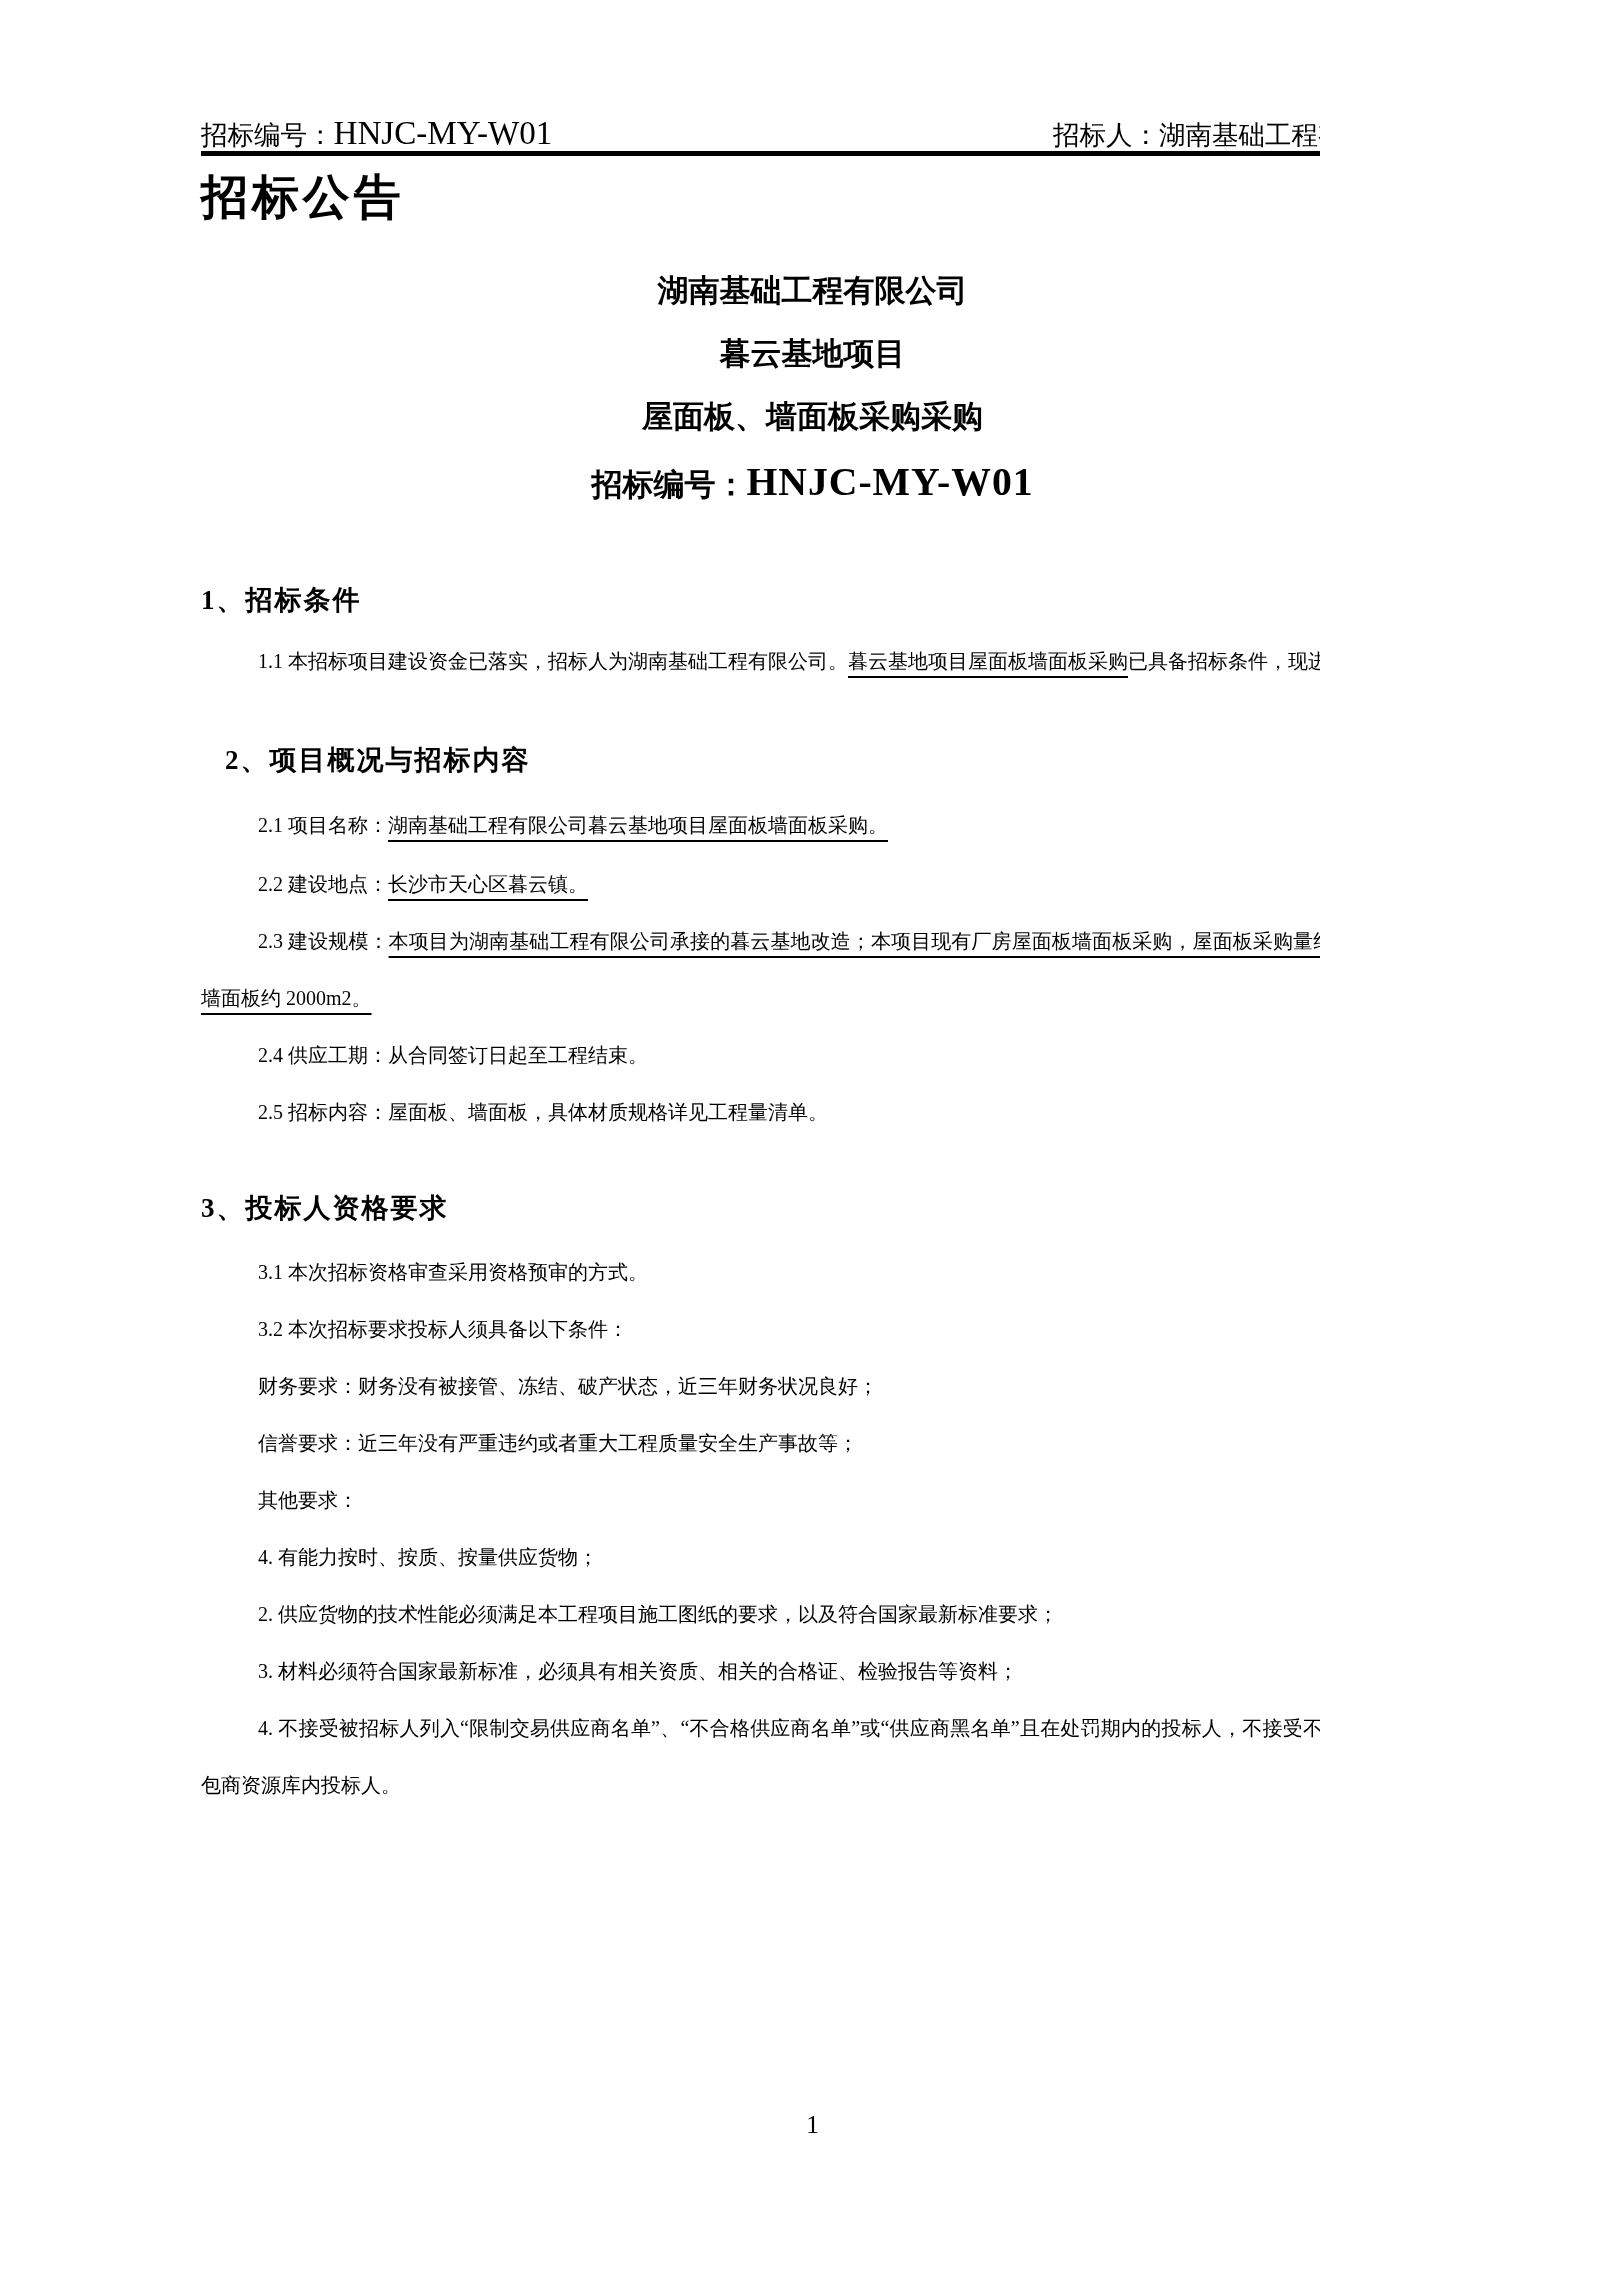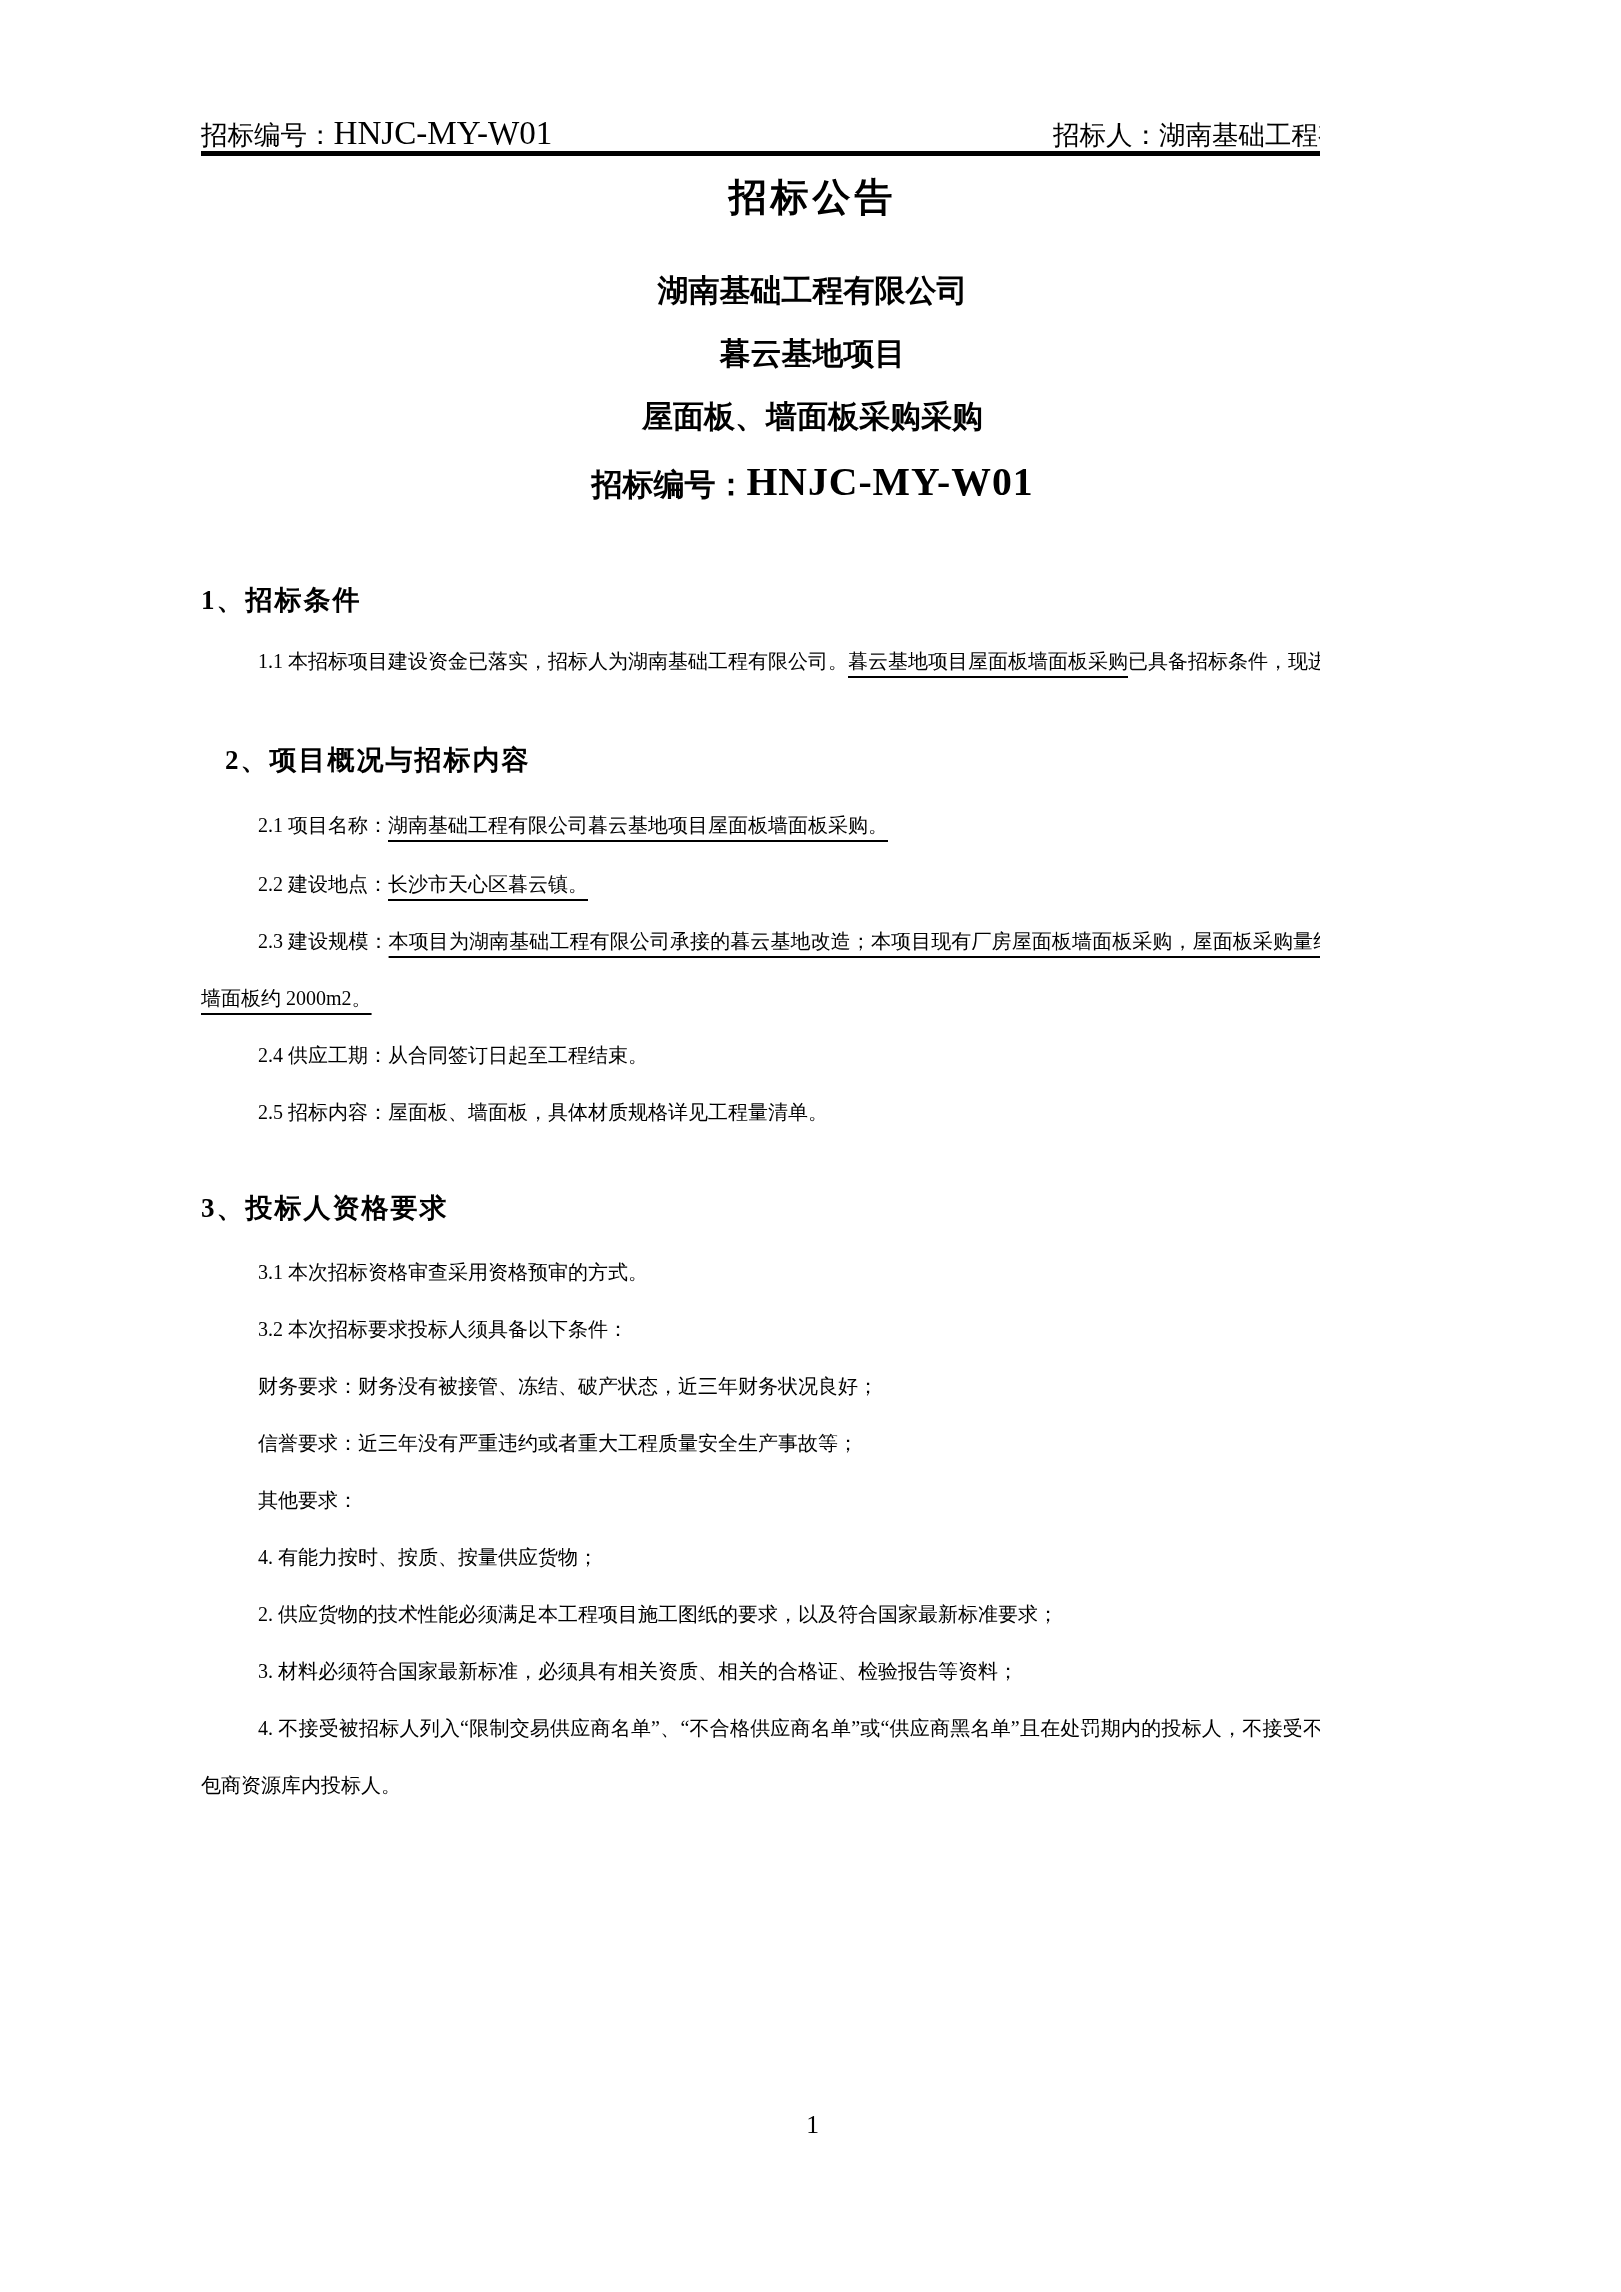--- a/index.html
+++ b/index.html
@@ -37,22 +37,21 @@
     background: #000000;
   }
   .content {
     position: absolute;
     left: 201px;
     top: 157px;
     width: 1223px;
   }
   .doc-title {
     margin: 13.7px 0 0 0;
-    text-align: center;
-    font-size: 38px;
+    font-size: 47px;
     line-height: 53px;
     font-weight: bold;
     letter-spacing: 3.9px;
   }
   .subtitle {
     margin: 28px 0 0 0;
     text-align: center;
     font-size: 31px;
     line-height: 35px;
     font-weight: bold;

